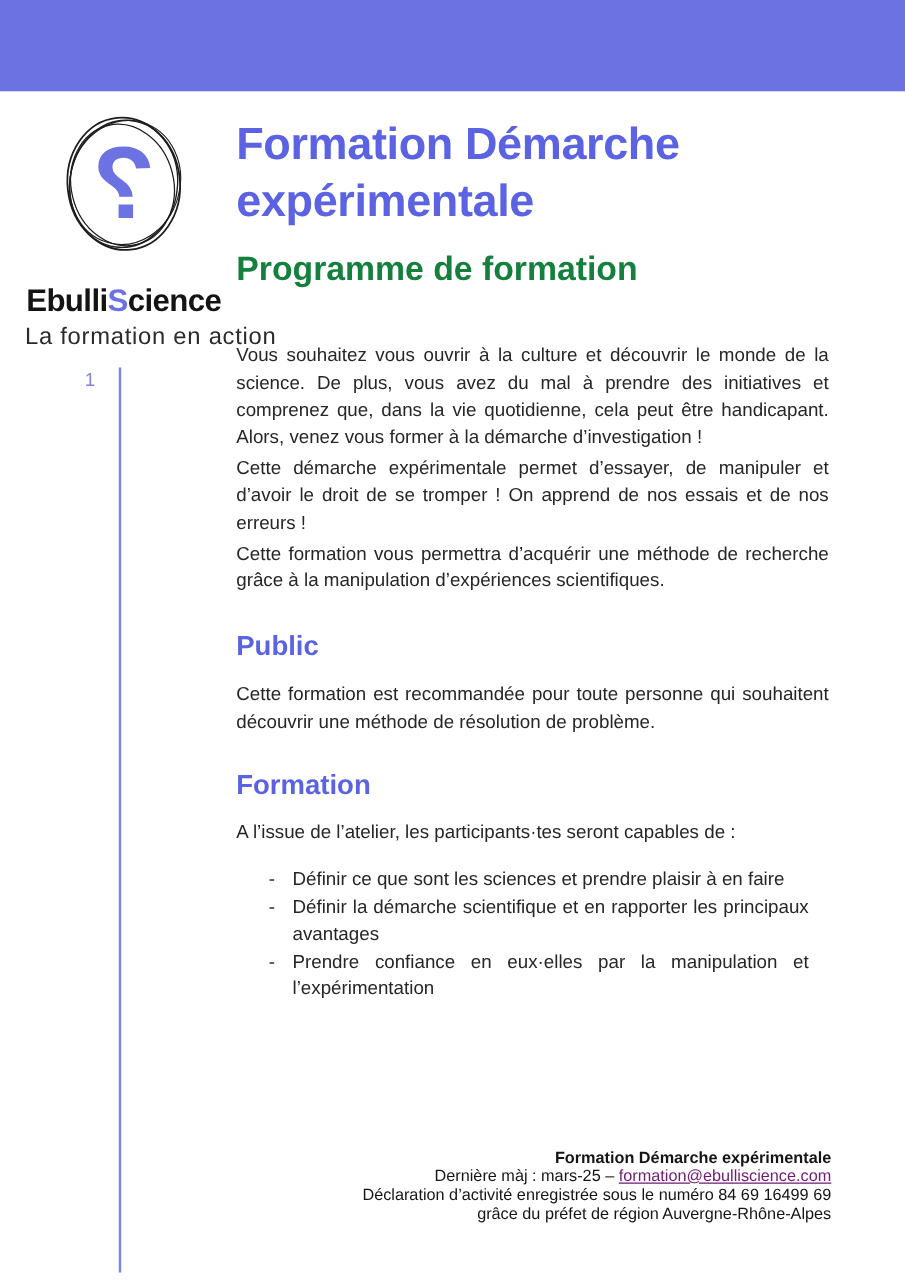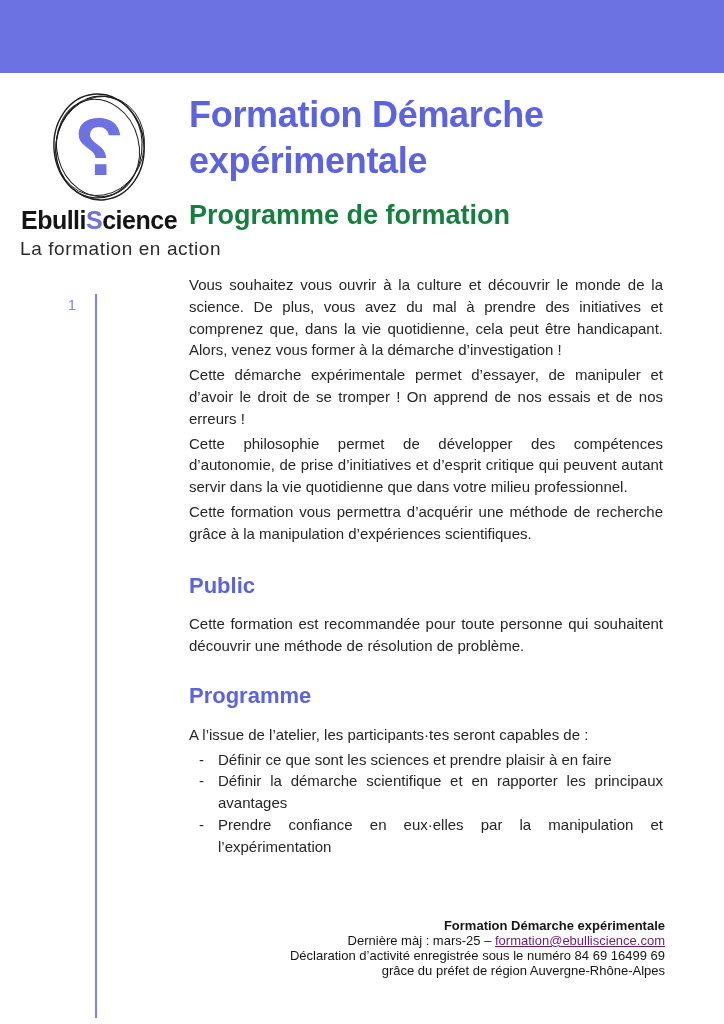--- a/index.html
+++ b/index.html
@@ -38,21 +38,21 @@
     position: absolute;
     left: 0; top: 8px;
     width: 100%;
     font-size: 82px;
     font-weight: 700;
     color: #6c72e2;
     transform: scaleX(-1);
     line-height: 98px;
   }
   .brand {
-    margin-top: 2px;
+    margin-top: 23px;
     font-size: 25px;
     font-weight: 700;
     letter-spacing: -0.5px;
     color: #141414;
     white-space: nowrap;
   }
   .brand .s-accent { color: #6c72e2; }
   .tagline {
     margin-top: 3px;
     font-size: 19px;
@@ -106,21 +106,21 @@
   }
   .content p.body-par { margin-bottom: 3px; }
   .content h2 {
     font-size: 22px;
     font-weight: 700;
     color: #5b63e2;
     text-align: left;
     margin: 28px 0 17px 0;
   }
   .content h2.first { margin-top: 30px; }
-  .content ul { list-style: none; margin: 0; padding: 0; }
+  .content ul { list-style: none; margin: 16px; padding: 0; }
   .content li {
     position: relative;
     padding-left: 29px;
     text-align: justify;
   }
   .content li::before {
     content: "-";
     position: absolute;
     left: 10px; top: 0;
   }
@@ -166,27 +166,26 @@
     <h1 class="doc-title">Formation Démarche expérimentale</h1>
     <div class="doc-subtitle">Programme de formation</div>
   </div>
 
   <div class="page-number">1</div>
   <div class="vline"></div>
 
   <div class="content">
     <p class="body-par">Vous souhaitez vous ouvrir à la culture et découvrir le monde de la science. De plus, vous avez du mal à prendre des initiatives et comprenez que, dans la vie quotidienne, cela peut être handicapant. Alors, venez vous former à la démarche d’investigation !</p>
     <p class="body-par">Cette démarche expérimentale permet d’essayer, de manipuler et d’avoir le droit de se tromper ! On apprend de nos essais et de nos erreurs !</p>
-    <p class="body-par">Cette philosophie permet de développer des compétences d’autonomie, de prise d’initiatives et d’esprit critique qui peuvent autant servir dans la vie quotidienne que dans votre milieu professionnel.</p>
     <p class="body-par">Cette formation vous permettra d’acquérir une méthode de recherche grâce à la manipulation d’expériences scientifiques.</p>
 
     <h2 class="first">Public</h2>
     <p class="body-par">Cette formation est recommandée pour toute personne qui souhaitent découvrir une méthode de résolution de problème.</p>
 
-    <h2>Programme</h2>
+    <h2>Formation</h2>
     <p class="body-par">A l’issue de l’atelier, les participants·tes seront capables de :</p>
     <ul>
       <li>Définir ce que sont les sciences et prendre plaisir à en faire</li>
       <li>Définir la démarche scientifique et en rapporter les principaux avantages</li>
       <li>Prendre confiance en eux·elles par la manipulation et l’expérimentation</li>
     </ul>
   </div>
 
   <div class="footer">
     <div class="f-bold">Formation Démarche expérimentale</div>

